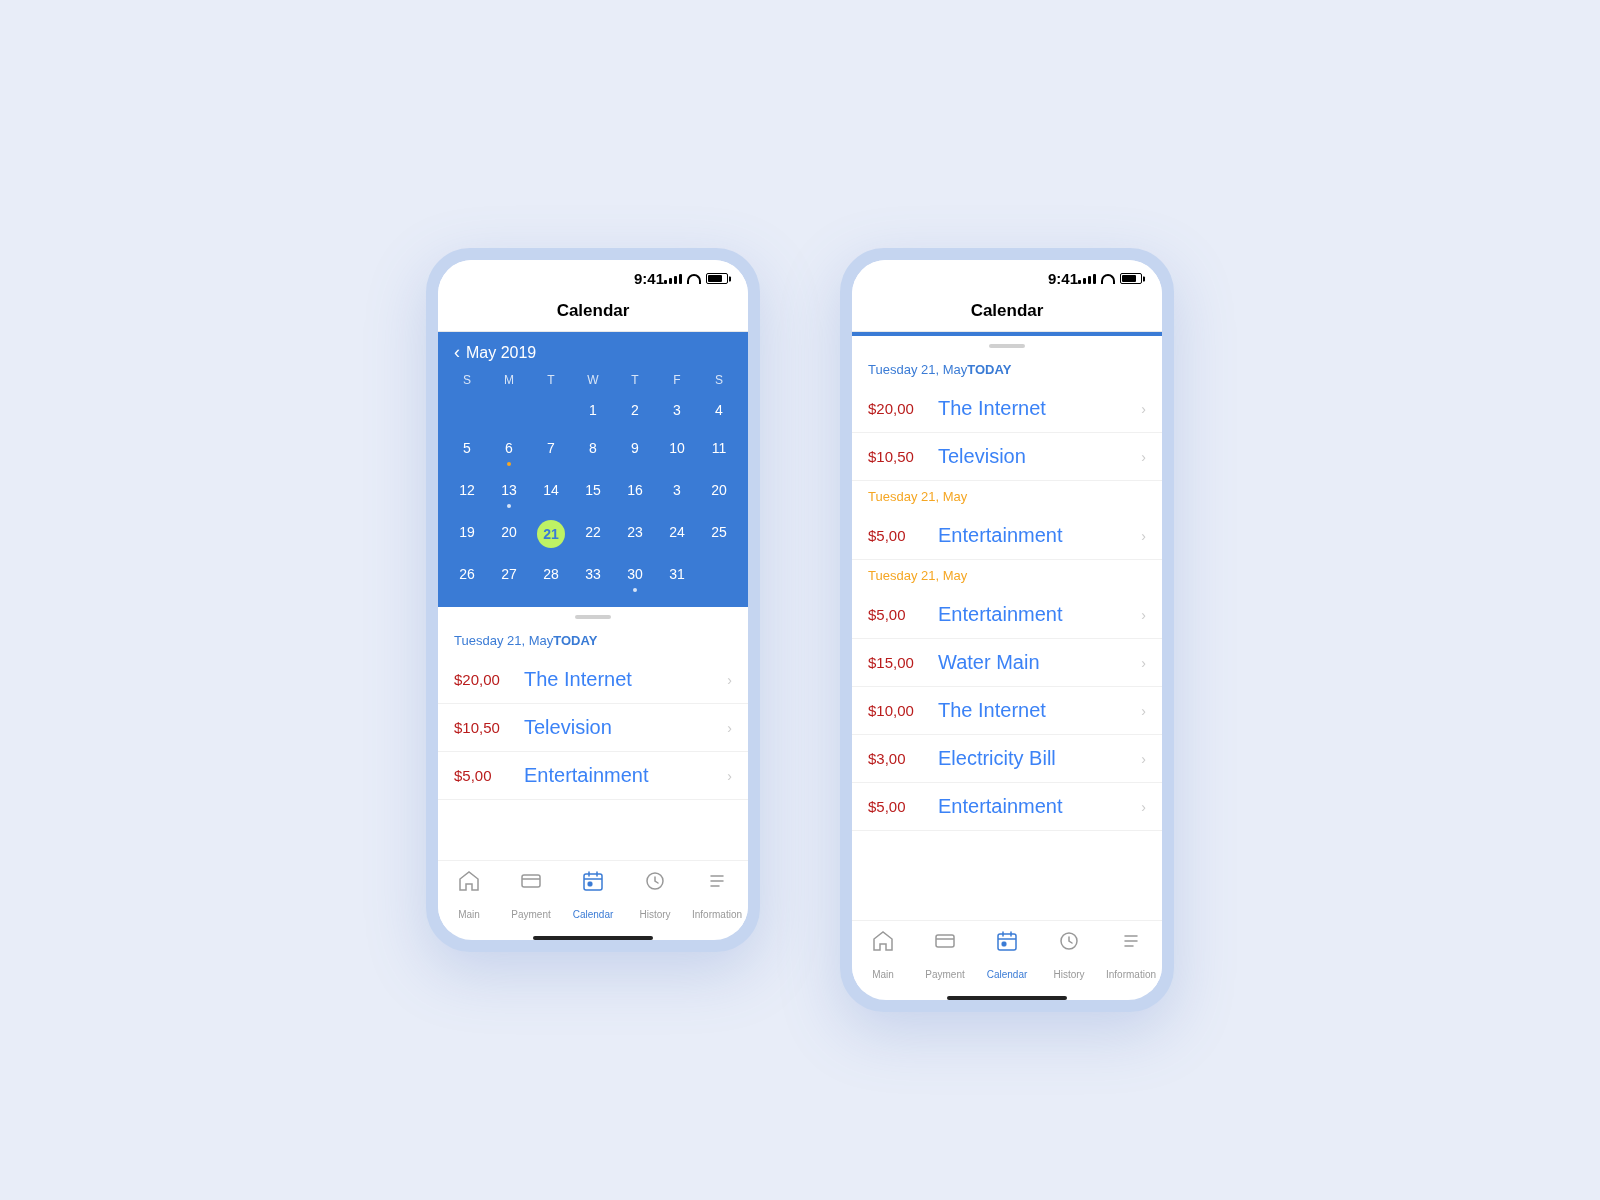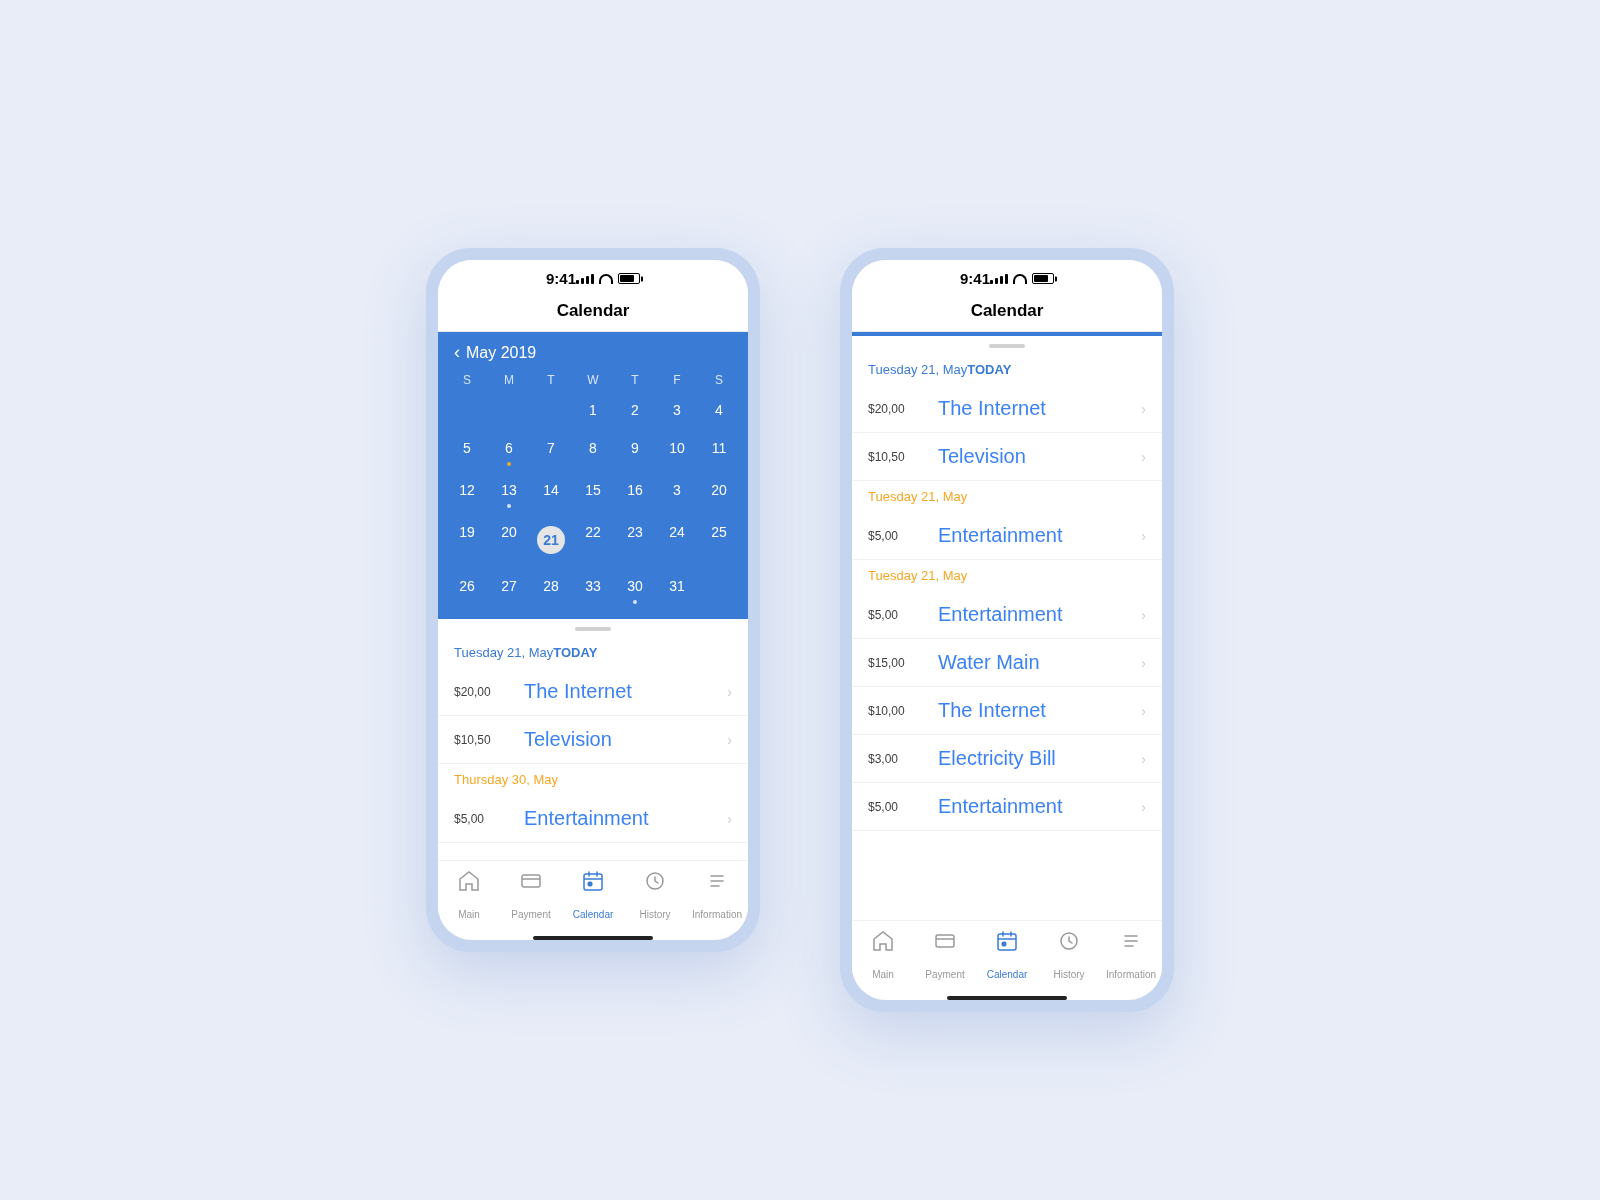--- a/index.html
+++ b/index.html
@@ -30,21 +30,21 @@
       overflow: hidden;
       display: flex;
       flex-direction: column;
     }
     .phone-left .phone-inner { width: 310px; height: 680px; }
     .phone-right .phone-inner { width: 310px; height: 680px; }
 
     
     .status-bar {
       display: flex;
-      justify-content: center;
+      justify-content: flex-end;
       align-items: center;
       padding: 10px 20px 6px;
       background: white;
     }
     .status-time { font-size: 15px; font-weight: 600; }
     .status-icons { display: flex; gap: 5px; align-items: center; }
     .signal-bars { display: flex; gap: 2px; align-items: flex-end; }
     .signal-bars span {
       background: #000;
       width: 3px;
@@ -136,29 +136,29 @@
     .cal-day {
       text-align: center;
       color: white;
       font-size: 14px;
       padding: 5px 0;
       position: relative;
       cursor: pointer;
     }
     .cal-day.empty { }
     .cal-day.selected .day-num {
-      background: #e5e5e5;
+      background: #bef264;
       color: #3a7bd5;
       border-radius: 50%;
       width: 28px;
       height: 28px;
       display: flex;
       align-items: center;
       justify-content: center;
-      margin: 8px auto;
+      margin: 2px auto;
       font-weight: 600;
     }
     .day-num {
       width: 28px;
       height: 28px;
       display: flex;
       align-items: center;
       justify-content: center;
       margin: 0 auto;
     }
@@ -190,23 +190,23 @@
     .date-label { font-size: 13px; color: #3a7bd5; font-weight: 500; }
     .date-label.orange { color: #f5a623; }
     .today-btn { font-size: 13px; color: #3a7bd5; font-weight: 600; }
     .list-item {
       display: flex;
       align-items: center;
       padding: 12px 16px;
       border-bottom: 1px solid #f0f0f0;
     }
     .item-amount {
-      font-size: 12px;
+      font-size: 15px;
       font-weight: 500;
-      color: #404040;
+      color: #b91c1c;
       width: 70px;
       flex-shrink: 0;
     }
     .item-name {
       flex: 1;
       font-size: 20px;
       color: #3b82f6;
     }
     .item-chevron {
       color: #ccc;
@@ -415,23 +415,20 @@
         <div class="list-item">
           <span class="item-amount">$20,00</span>
           <span class="item-name">The Internet</span>
           <span class="item-chevron">›</span>
         </div>
         <div class="list-item">
           <span class="item-amount">$10,50</span>
           <span class="item-name">Television</span>
           <span class="item-chevron">›</span>
         </div>
-        <div class="date-header">
-          <span class="date-label orange">Thursday 30, May</span>
-        </div>
         <div class="list-item">
           <span class="item-amount">$5,00</span>
           <span class="item-name">Entertainment</span>
           <span class="item-chevron">›</span>
         </div>
       </div>
 
       <div class="tab-bar">
         <div class="tab-item">
           <div class="tab-icon">

